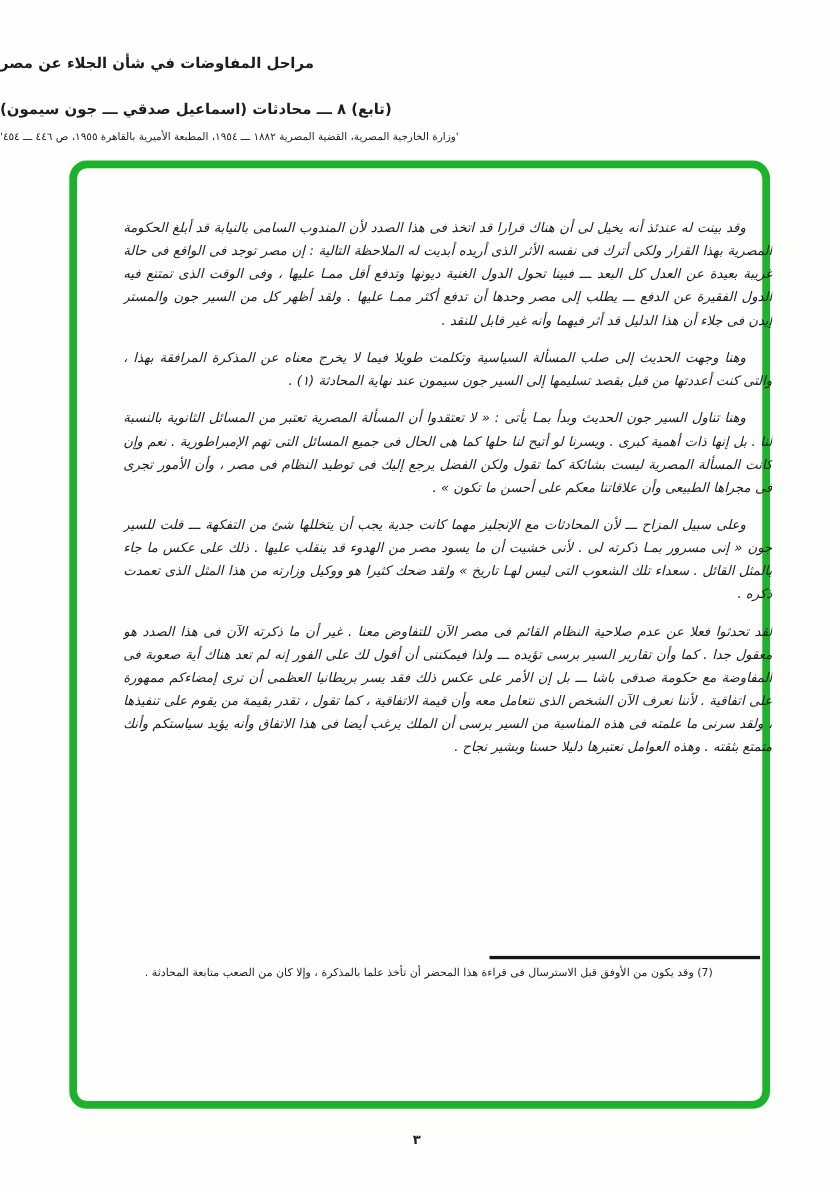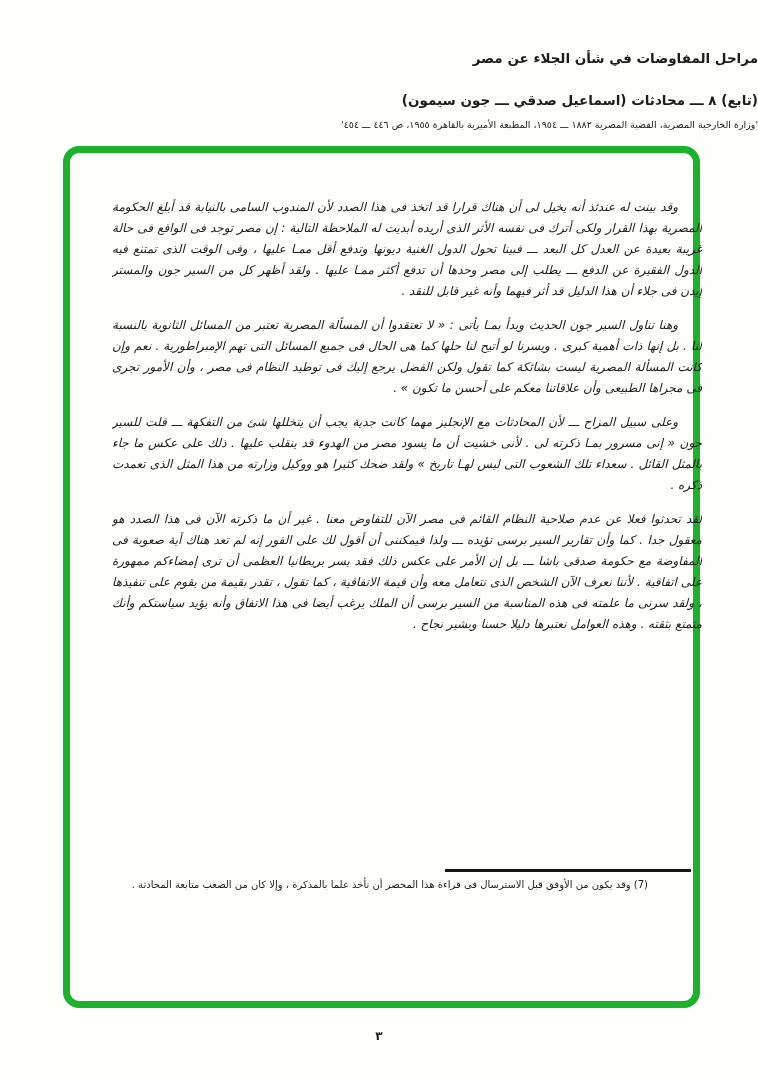--- a/index.html
+++ b/index.html
@@ -1,21 +1,21 @@
 <!DOCTYPE html>
 <html lang="ar" style="--accent: #1cb22b; --ink: #1c1c1c;"><head>
 <meta charset="utf-8">
 <style>
   html,body{margin:0;padding:0}
   body{
     width:758px;height:1078px;position:relative;overflow:hidden;
     background:#fefefd;color:var(--ink,#1c1c1c);
     font-family:"DejaVu Sans",sans-serif;
   }
-  .doc-header{position:absolute;top:50px;left:0;width:758px;text-align:right;direction:rtl}
+  .doc-header{position:absolute;top:50px;left:0;width:758px;text-align:left;direction:rtl}
   .doc-title{font-size:13.5px;font-weight:bold;letter-spacing:.2px}
   .doc-subtitle{font-size:13.5px;font-weight:bold;margin-top:26px}
   .doc-citation{font-size:9.5px;font-weight:normal;margin-top:11px}
   .green-frame{
     position:absolute;left:63px;top:146px;width:637px;height:862px;
     border:7px solid var(--accent,#1cb22b);border-radius:16px;box-sizing:border-box;
     background:transparent;
   }
   .doc-body{
     position:absolute;top:197px;left:112px;width:590px;height:664px;
@@ -40,20 +40,21 @@
   <header class="doc-header">
     <div class="doc-title">مراحل المفاوضات في شأن الجلاء عن مصر</div>
     <div class="doc-subtitle">(تابع) ٨ ـــ محادثات (اسماعيل صدقي ـــ جون سيمون)</div>
     <div class="doc-citation">'وزارة الخارجية المصرية، القضية المصرية ١٨٨٢ ـــ ١٩٥٤، المطبعة الأميرية بالقاهرة ١٩٥٥، ص ٤٤٦ ـــ ٤٥٤'</div>
   </header>
 
   <div class="green-frame"></div>
 
   <main class="doc-body">
     <p class="para">وقد بينت له عندئذ أنه يخيل لى أن هناك قرارا قد اتخذ فى هذا الصدد لأن المندوب السامى بالنيابة قد أبلغ الحكومة المصرية بهذا القرار ولكى أترك فى نفسه الأثر الذى أريده أبديت له الملاحظة التالية : إن مصر توجد فى الواقع فى حالة غريبة بعيدة عن العدل كل البعد ـــ فبينا تحول الدول الغنية ديونها وتدفع أقل ممـا عليها ، وفى الوقت الذى تمتنع فيه الدول الفقيرة عن الدفع ـــ يطلب إلى مصر وحدها أن تدفع أكثر ممـا عليها . ولقد أظهر كل من السير جون والمستر إيدن فى جلاء أن هذا الدليل قد أثر فيهما وأنه غير قابل للنقد .</p>
+    <p class="para">وهنا وجهت الحديث إلى صلب المسألة السياسية وتكلمت طويلا فيما لا يخرج معناه عن المذكرة المرافقة بهذا ، والتى كنت أعددتها من قبل بقصد تسليمها إلى السير جون سيمون عند نهاية المحادثة (١) .</p>
     <p class="para">وهنا تناول السير جون الحديث وبدأ بمـا يأتى : « لا تعتقدوا أن المسألة المصرية تعتبر من المسائل الثانوية بالنسبة لنا . بل إنها ذات أهمية كبرى . ويسرنا لو أتيح لنا حلها كما هى الحال فى جميع المسائل التى تهم الإمبراطورية . نعم وإن كانت المسألة المصرية ليست بشائكة كما تقول ولكن الفضل يرجع إليك فى توطيد النظام فى مصر ، وأن الأمور تجرى فى مجراها الطبيعى وأن علاقاتنا معكم على أحسن ما تكون » .</p>
     <p class="para">وعلى سبيل المزاح ـــ لأن المحادثات مع الإنجليز مهما كانت جدية يجب أن يتخللها شئ من التفكهة ـــ قلت للسير جون « إنى مسرور بمـا ذكرته لى . لأنى خشيت أن ما يسود مصر من الهدوء قد ينقلب عليها . ذلك على عكس ما جاء بالمثل القائل . سعداء تلك الشعوب التى ليس لهـا تاريخ » ولقد ضحك كثيرا هو ووكيل وزارته من هذا المثل الذى تعمدت ذكره .</p>
     <p class="para no-indent">لقد تحدثوا فعلا عن عدم صلاحية النظام القائم فى مصر الآن للتفاوض معنا . غير أن ما ذكرته الآن فى هذا الصدد هو معقول جدا . كما وأن تقارير السير برسى تؤيده ـــ ولذا فيمكننى أن أقول لك على الفور إنه لم تعد هناك أية صعوبة فى المفاوضة مع حكومة صدقى باشا ـــ بل إن الأمر على عكس ذلك فقد يسر بريطانيا العظمى أن ترى إمضاءكم ممهورة على اتفاقية . لأننا نعرف الآن الشخص الذى نتعامل معه وأن قيمة الاتفاقية ، كما تقول ، تقدر بقيمة من يقوم على تنفيذها ، ولقد سرنى ما علمته فى هذه المناسبة من السير برسى أن الملك يرغب أيضا فى هذا الاتفاق وأنه يؤيد سياستكم وأنك متمتع بثقته . وهذه العوامل نعتبرها دليلا حسنا وبشير نجاح .</p>
   </main>
 
   <div class="footnote-rule"></div>
   <div class="footnote">(7) وقد يكون من الأوفق قبل الاسترسال فى قراءة هذا المحضر أن تأخذ علما بالمذكرة ، وإلا كان من الصعب متابعة المحادثة .</div>
 
   <div class="page-number">٣</div>
 

